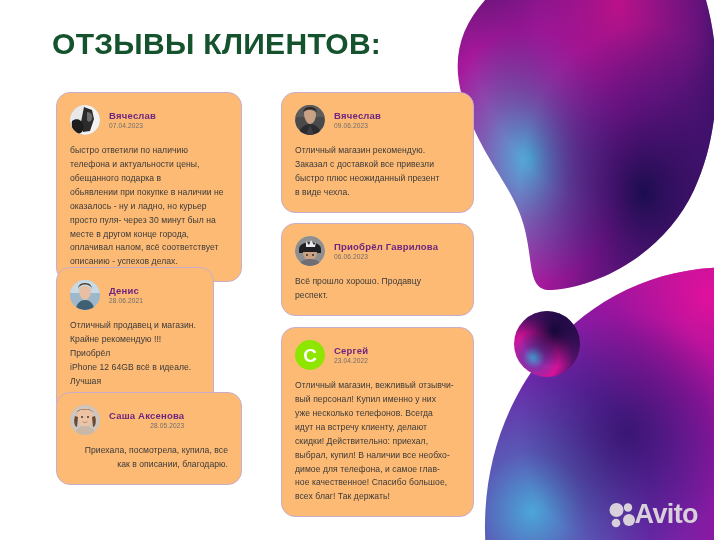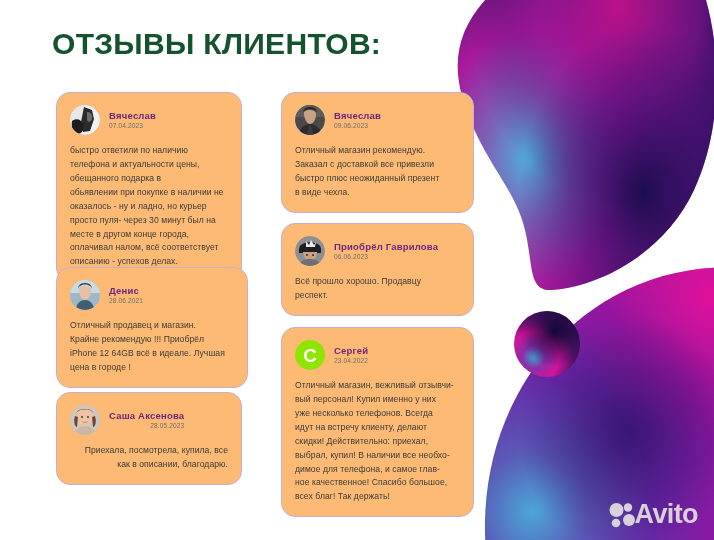--- a/index.html
+++ b/index.html
@@ -112,21 +112,21 @@
   .body {
     font-size: 8.6px;
     line-height: 1.62;
     color: #3a3a3a;
     white-space: pre-line;
     letter-spacing: 0.05px;
   }
 
   
   #card-vyacheslav { left: 56px;  top: 92px;  width: 186px; }
-  #card-denis      { left: 56px;  top: 267px; width: 192px; }
+  #card-denis      { left: 56px;  top: 267px; width: 158px; }
   #card-sasha      { left: 56px;  top: 392px; width: 186px; text-align: right; }
   #card-kuibyshev  { left: 281px; top: 92px;  width: 193px; }
   #card-tatyana    { left: 281px; top: 223px; width: 193px; }
   #card-sergey     { left: 281px; top: 327px; width: 193px; }
 
   
   #avito-logo {
     position: absolute;
     right: 16px;
     bottom: 12px;

